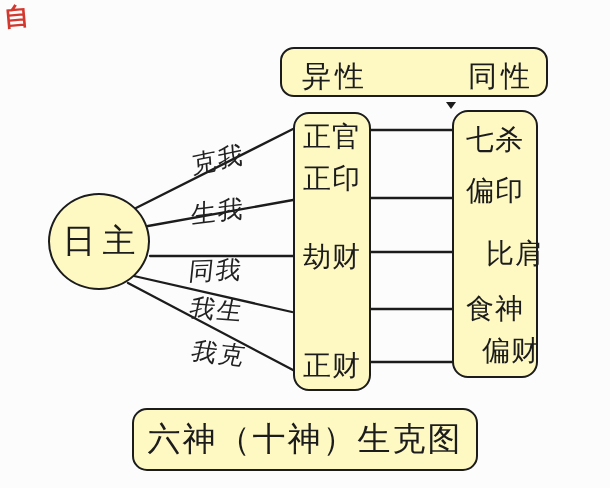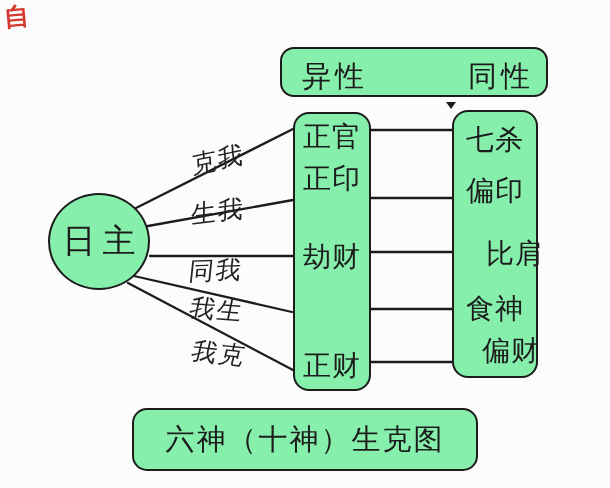--- a/index.html
+++ b/index.html
@@ -5,21 +5,21 @@
   html,body{margin:0;padding:0;background:#fff;}
   .stage{
     position:relative;width:610px;height:488px;overflow:hidden;
     background:#fcfcfc;
     font-family:"Liberation Sans","DejaVu Sans",sans-serif;
     color:#1c1c1c;
   }
   .lines{position:absolute;left:0;top:0;}
   .box{
     position:absolute;box-sizing:border-box;
-    border:2.5px solid #1c1c1c;border-radius:16px;background:#86efac;
+    border:2.5px solid #1c1c1c;border-radius:16px;background:#fef9c3;
   }
   .topbox{left:280px;top:47px;width:268px;height:50px;border-radius:14px;}
   .topbox .hl,.topbox .hr{
     position:absolute;top:8px;font-size:29px;letter-spacing:4px;white-space:nowrap;
   }
   .topbox .hl{left:20px;}
   .topbox .hr{left:186px;}
   .midbox{left:293px;top:112px;width:78px;height:279px;}
   .rightbox{left:452px;top:110px;width:86px;height:268px;}
   .gods{position:absolute;left:0;width:100%;text-align:center;
@@ -38,21 +38,21 @@
   }
   .r1{left:191px;top:143px;transform:rotate(-12deg) skewX(-8deg);}
   .r2{left:191px;top:195px;transform:rotate(-7deg) skewX(-8deg);}
   .r3{left:189px;top:254px;transform:rotate(-2deg) skewX(-8deg);}
   .r4{left:190px;top:293px;transform:rotate(4deg) skewX(-8deg);}
   .r5{left:192px;top:337px;transform:rotate(6deg) skewX(-8deg);}
   .titlebox{
     left:132px;top:408px;width:346px;height:63px;border-radius:15px;
     display:flex;align-items:center;justify-content:center;
   }
-  .titlebox span{font-size:29px;letter-spacing:2px;white-space:nowrap;}
+  .titlebox span{font-size:33px;letter-spacing:2px;white-space:nowrap;}
   .redmark{
     position:absolute;left:4px;top:0px;font-size:25px;font-weight:bold;
     color:#cf2318;transform:rotate(-5deg);opacity:.9;
   }
   .speck{
     position:absolute;left:446px;top:102px;width:0;height:0;
     border-left:5px solid transparent;border-right:5px solid transparent;
     border-top:7px solid #1c1c1c;
   }
 </style>

